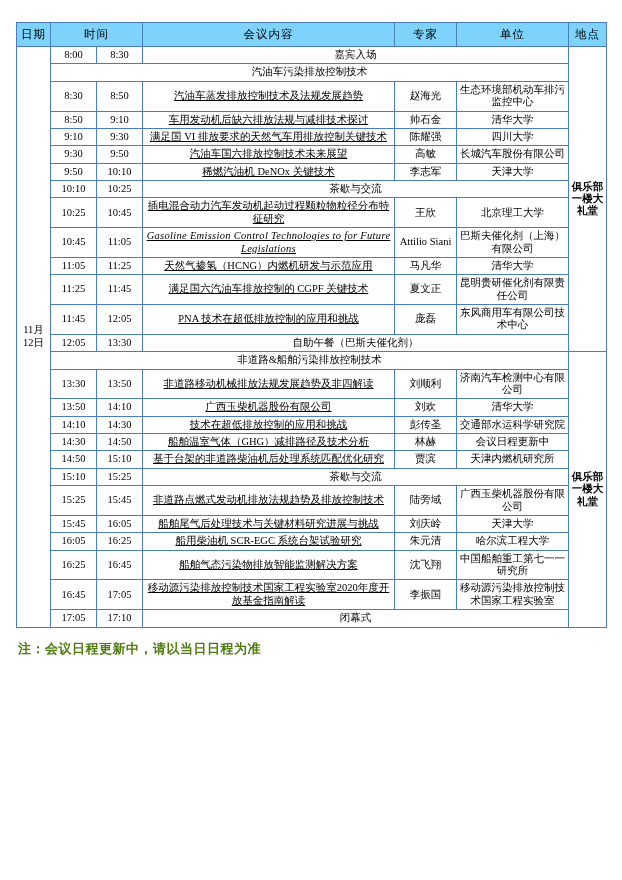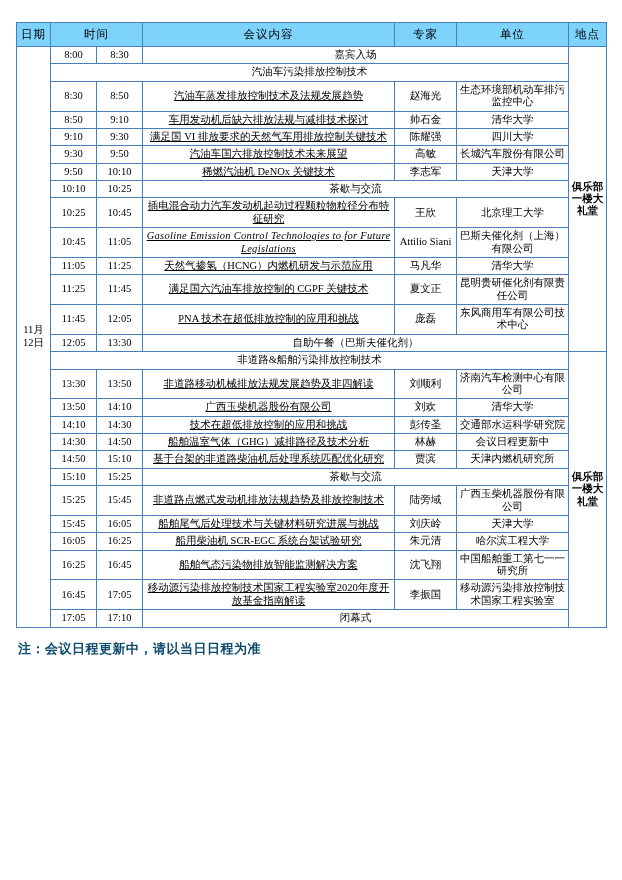--- a/index.html
+++ b/index.html
@@ -75,21 +75,21 @@
   }
   td.italic-topic {
     font-style: italic;
     font-family: "Liberation Serif", "DejaVu Serif", serif;
     letter-spacing: 0.3px;
     margin-left: 32px;
   }
   .note {
     margin-top: 12px;
     margin-left: 2px;
-    color: #0c4a6e;
+    color: #4d7c0f;
     font-weight: bold;
     font-size: 13px;
     font-family: "Liberation Sans", sans-serif;
     letter-spacing: 0.5px;
   }
 </style>
 </head>
 <body>
 
 <div class="page">

